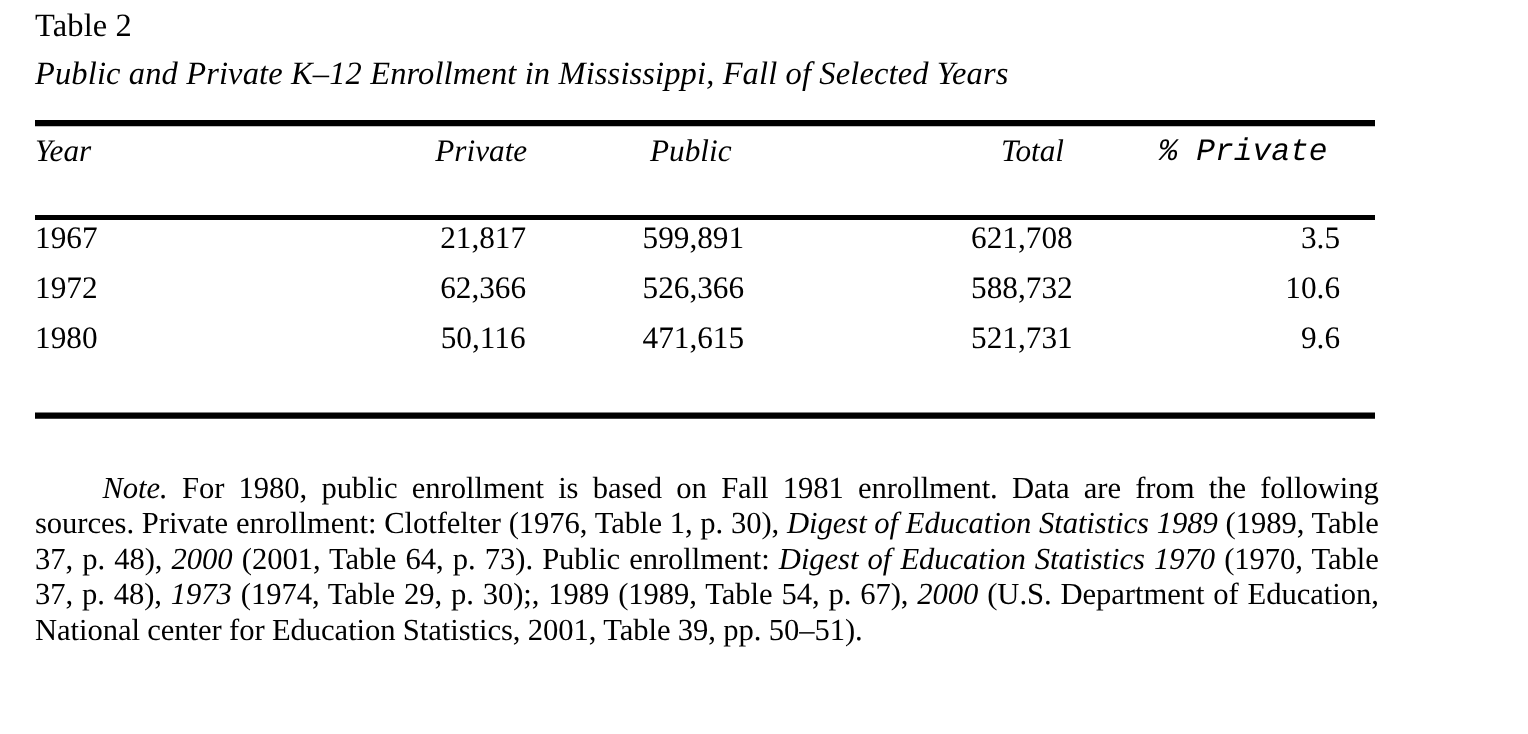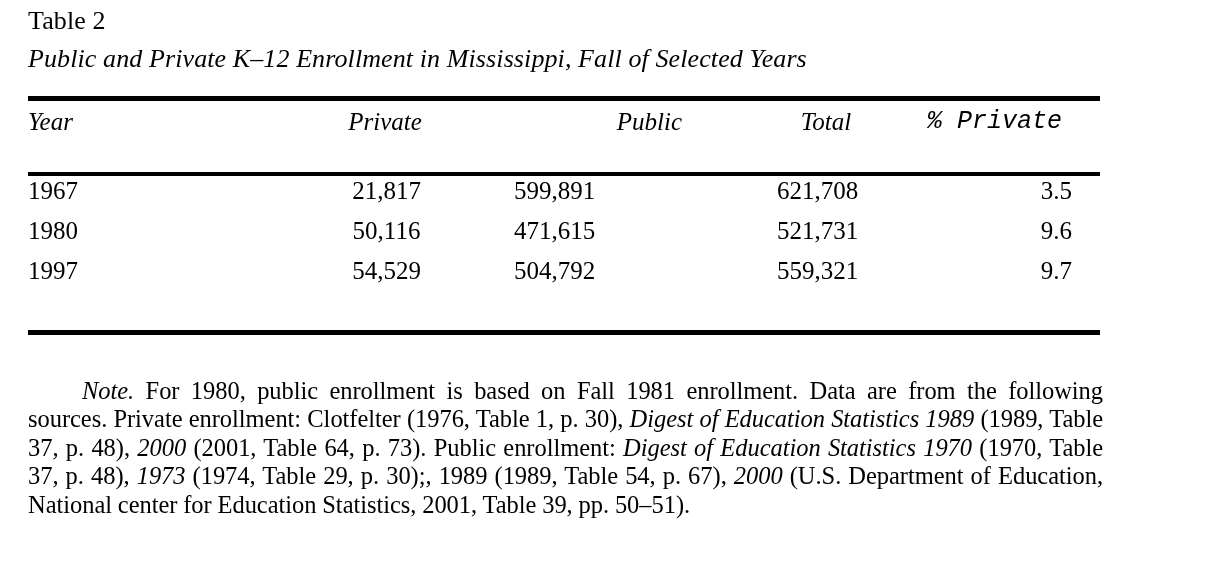--- a/index.html
+++ b/index.html
@@ -85,21 +85,21 @@
     vertical-align: top;
   }
 
   .col-year    { text-align: left; }
   .col-private { text-align: center; padding-left: 6px !important; }
   .col-public  { text-align: left; padding-left: 6px !important; }
   .col-total   { text-align: center; padding-left: 8px !important; }
   .col-pct     { text-align: right; padding-right: 28px !important; }
 
   th.col-private { padding-left: 60px !important; }
-  th.col-public  { padding-left: 56px !important; text-align: right; }
+  th.col-public  { padding-left: 56px !important; }
   th.col-total   { padding-left: 70px !important; }
   th.col-pct     { padding-right: 38px !important; font-family: Liberation Mono, monospace; }
 
   td.col-private { padding-left: 63px !important; margin-top: 48px; }
   td.col-public  { padding-left: 50px !important; }
   td.col-total   { padding-left: 53px !important; }
 
   
   .note {
     position: absolute;
@@ -148,31 +148,31 @@
     </thead>
     <tbody>
       <tr>
         <td class="col-year">1967</td>
         <td class="col-private">21,817</td>
         <td class="col-public">599,891</td>
         <td class="col-total">621,708</td>
         <td class="col-pct">3.5</td>
       </tr>
       <tr>
+        <td class="col-year">1972</td>
+        <td class="col-private">62,366</td>
+        <td class="col-public">526,366</td>
+        <td class="col-total">588,732</td>
+        <td class="col-pct">10.6</td>
+      </tr>
+      <tr>
         <td class="col-year">1980</td>
         <td class="col-private">50,116</td>
         <td class="col-public">471,615</td>
         <td class="col-total">521,731</td>
         <td class="col-pct">9.6</td>
-      </tr>
-      <tr>
-        <td class="col-year">1997</td>
-        <td class="col-private">54,529</td>
-        <td class="col-public">504,792</td>
-        <td class="col-total">559,321</td>
-        <td class="col-pct">9.7</td>
       </tr>
     </tbody>
   </table>
 
   <p class="note"><span class="note-label">Note.</span><span> For 1980, public enrollment is based on Fall 1981 enrollment. Data are from the following sources. Private enrollment: Clotfelter (1976, Table 1, p. 30), </span><i>Digest of Education Statistics 1989</i><span> (1989, Table 37, p. 48), </span><i>2000</i><span> (2001, Table 64, p. 73). Public enrollment: </span><i>Digest of Education Statistics 1970</i><span> (1970, Table 37, p. 48), </span><i>1973</i><span> (1974, Table 29, p. 30);, 1989 (1989, Table 54, p. 67), </span><i>2000</i><span> (U.S. Department of Education, National center for Education Statistics, 2001, Table 39, pp. 50–51).</span></p>
 
 </div>
 
 </body></html>

